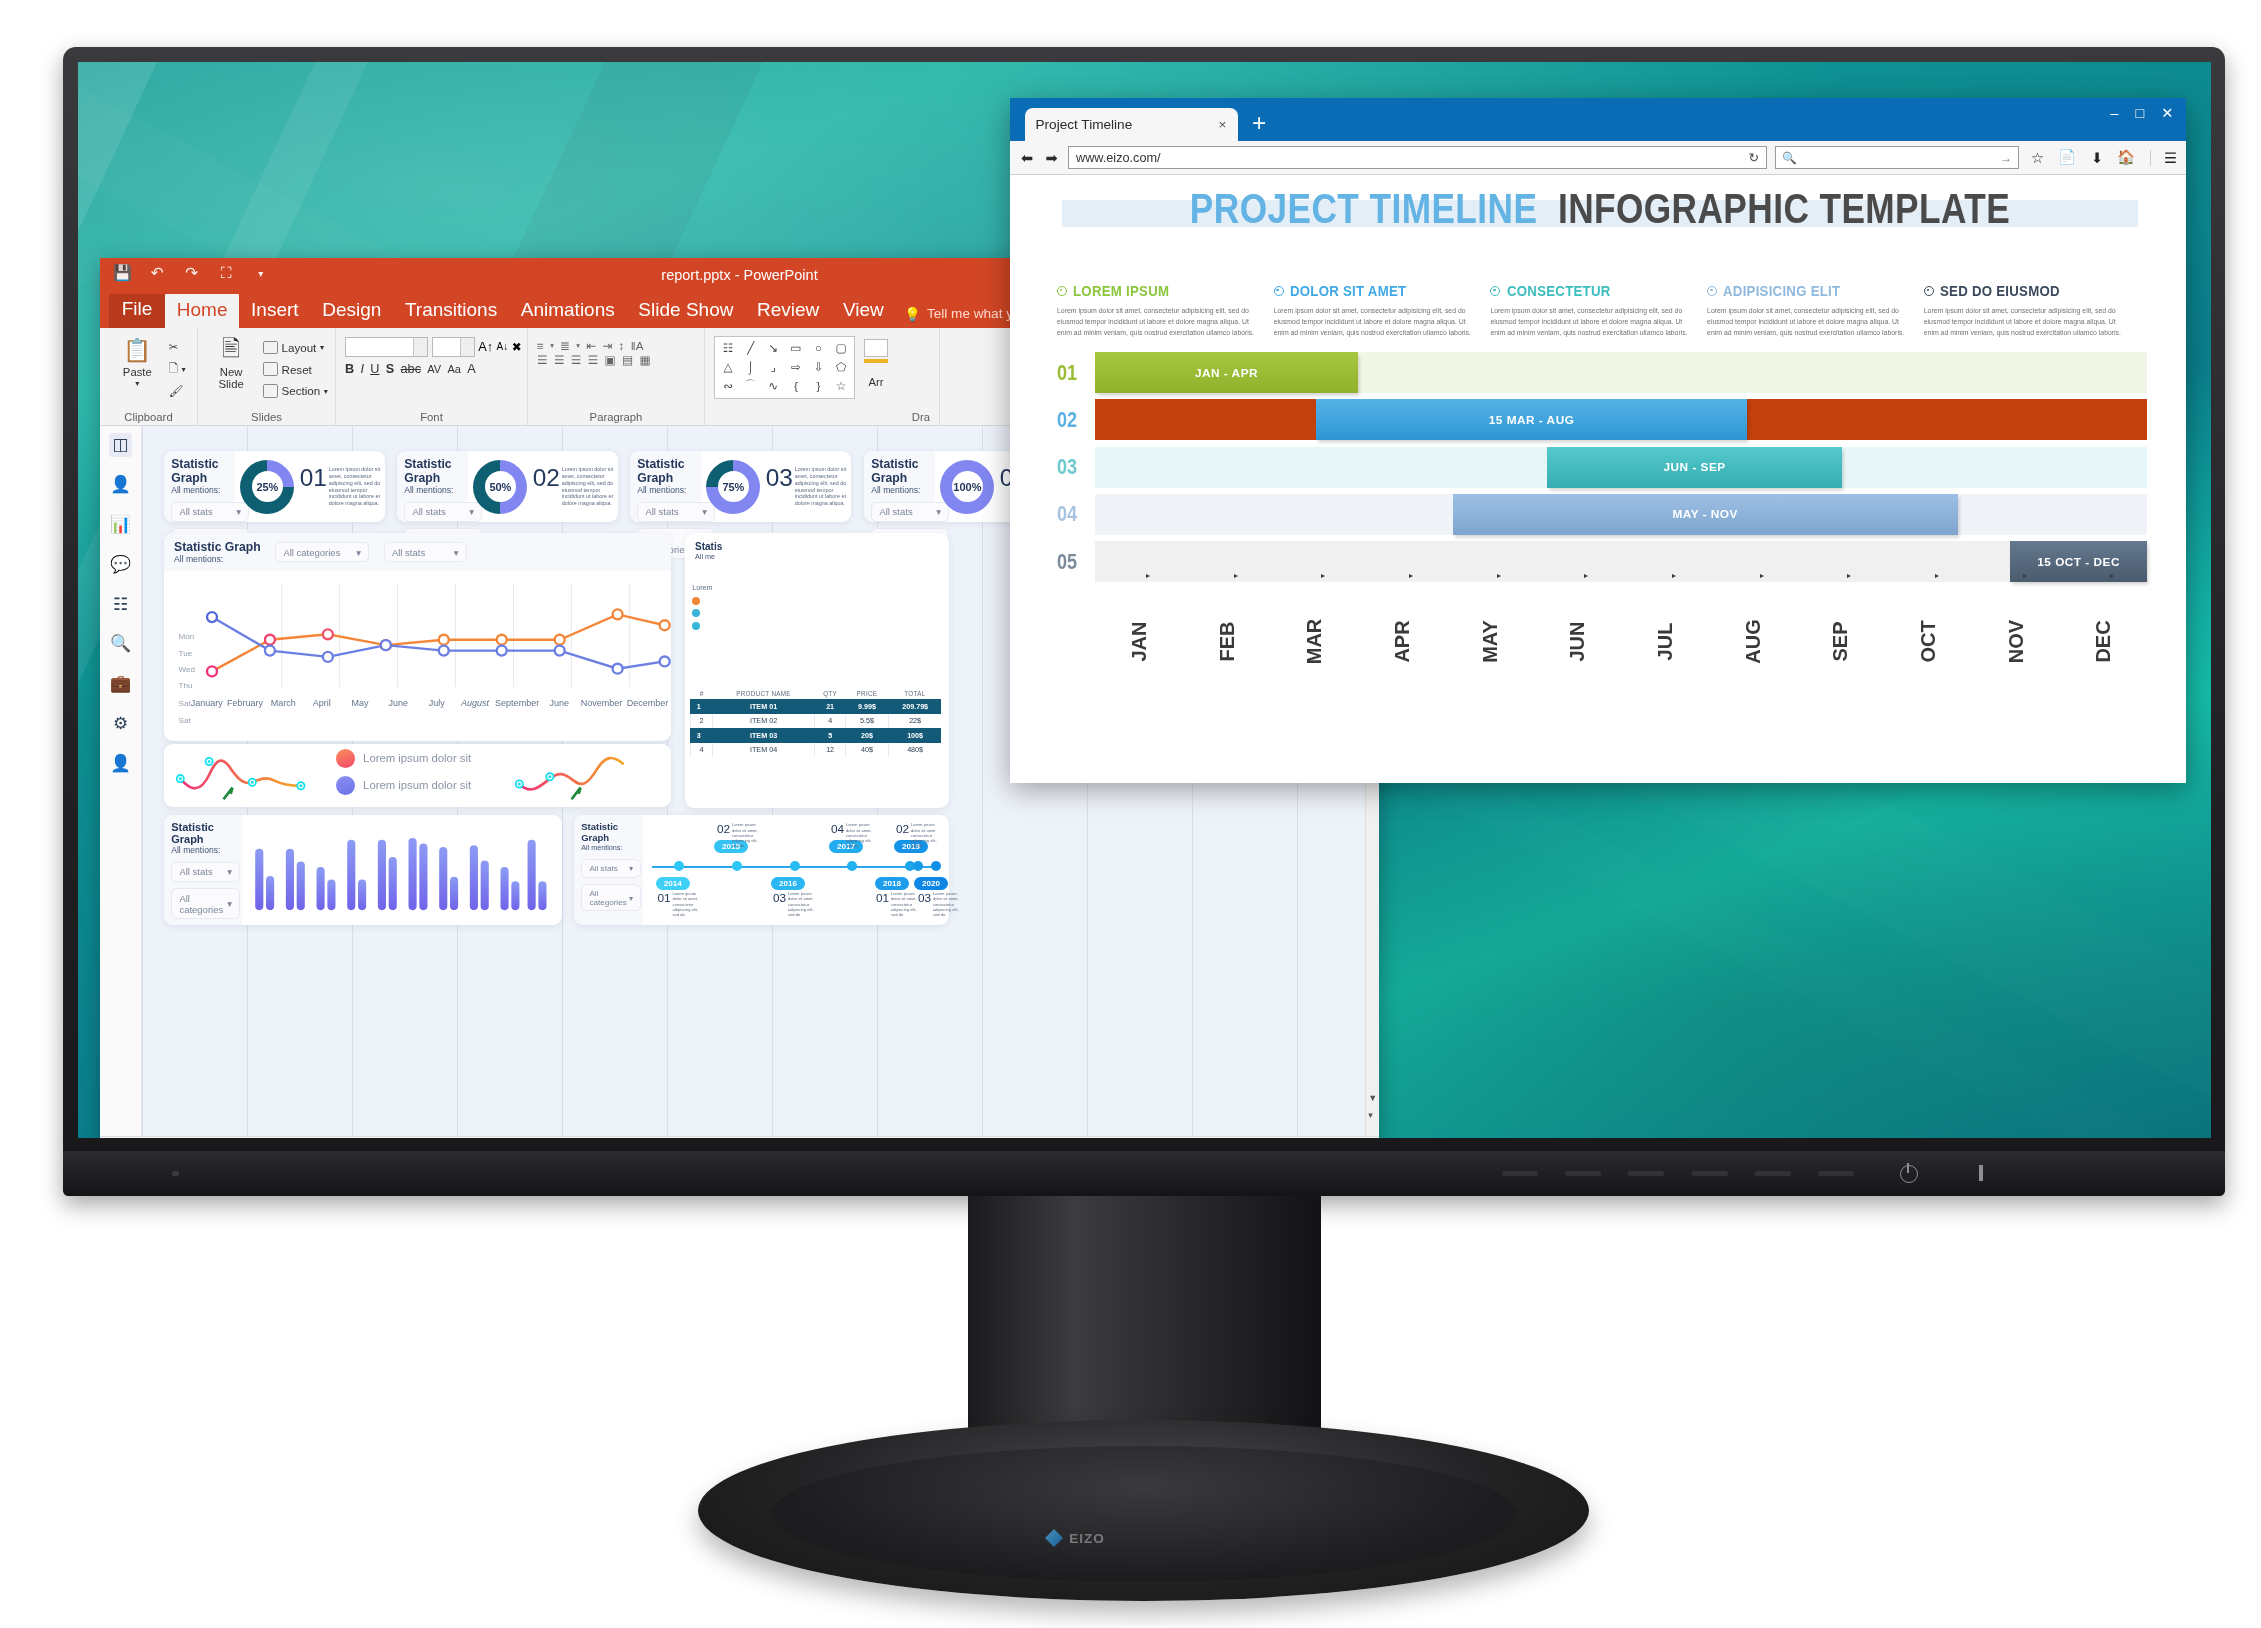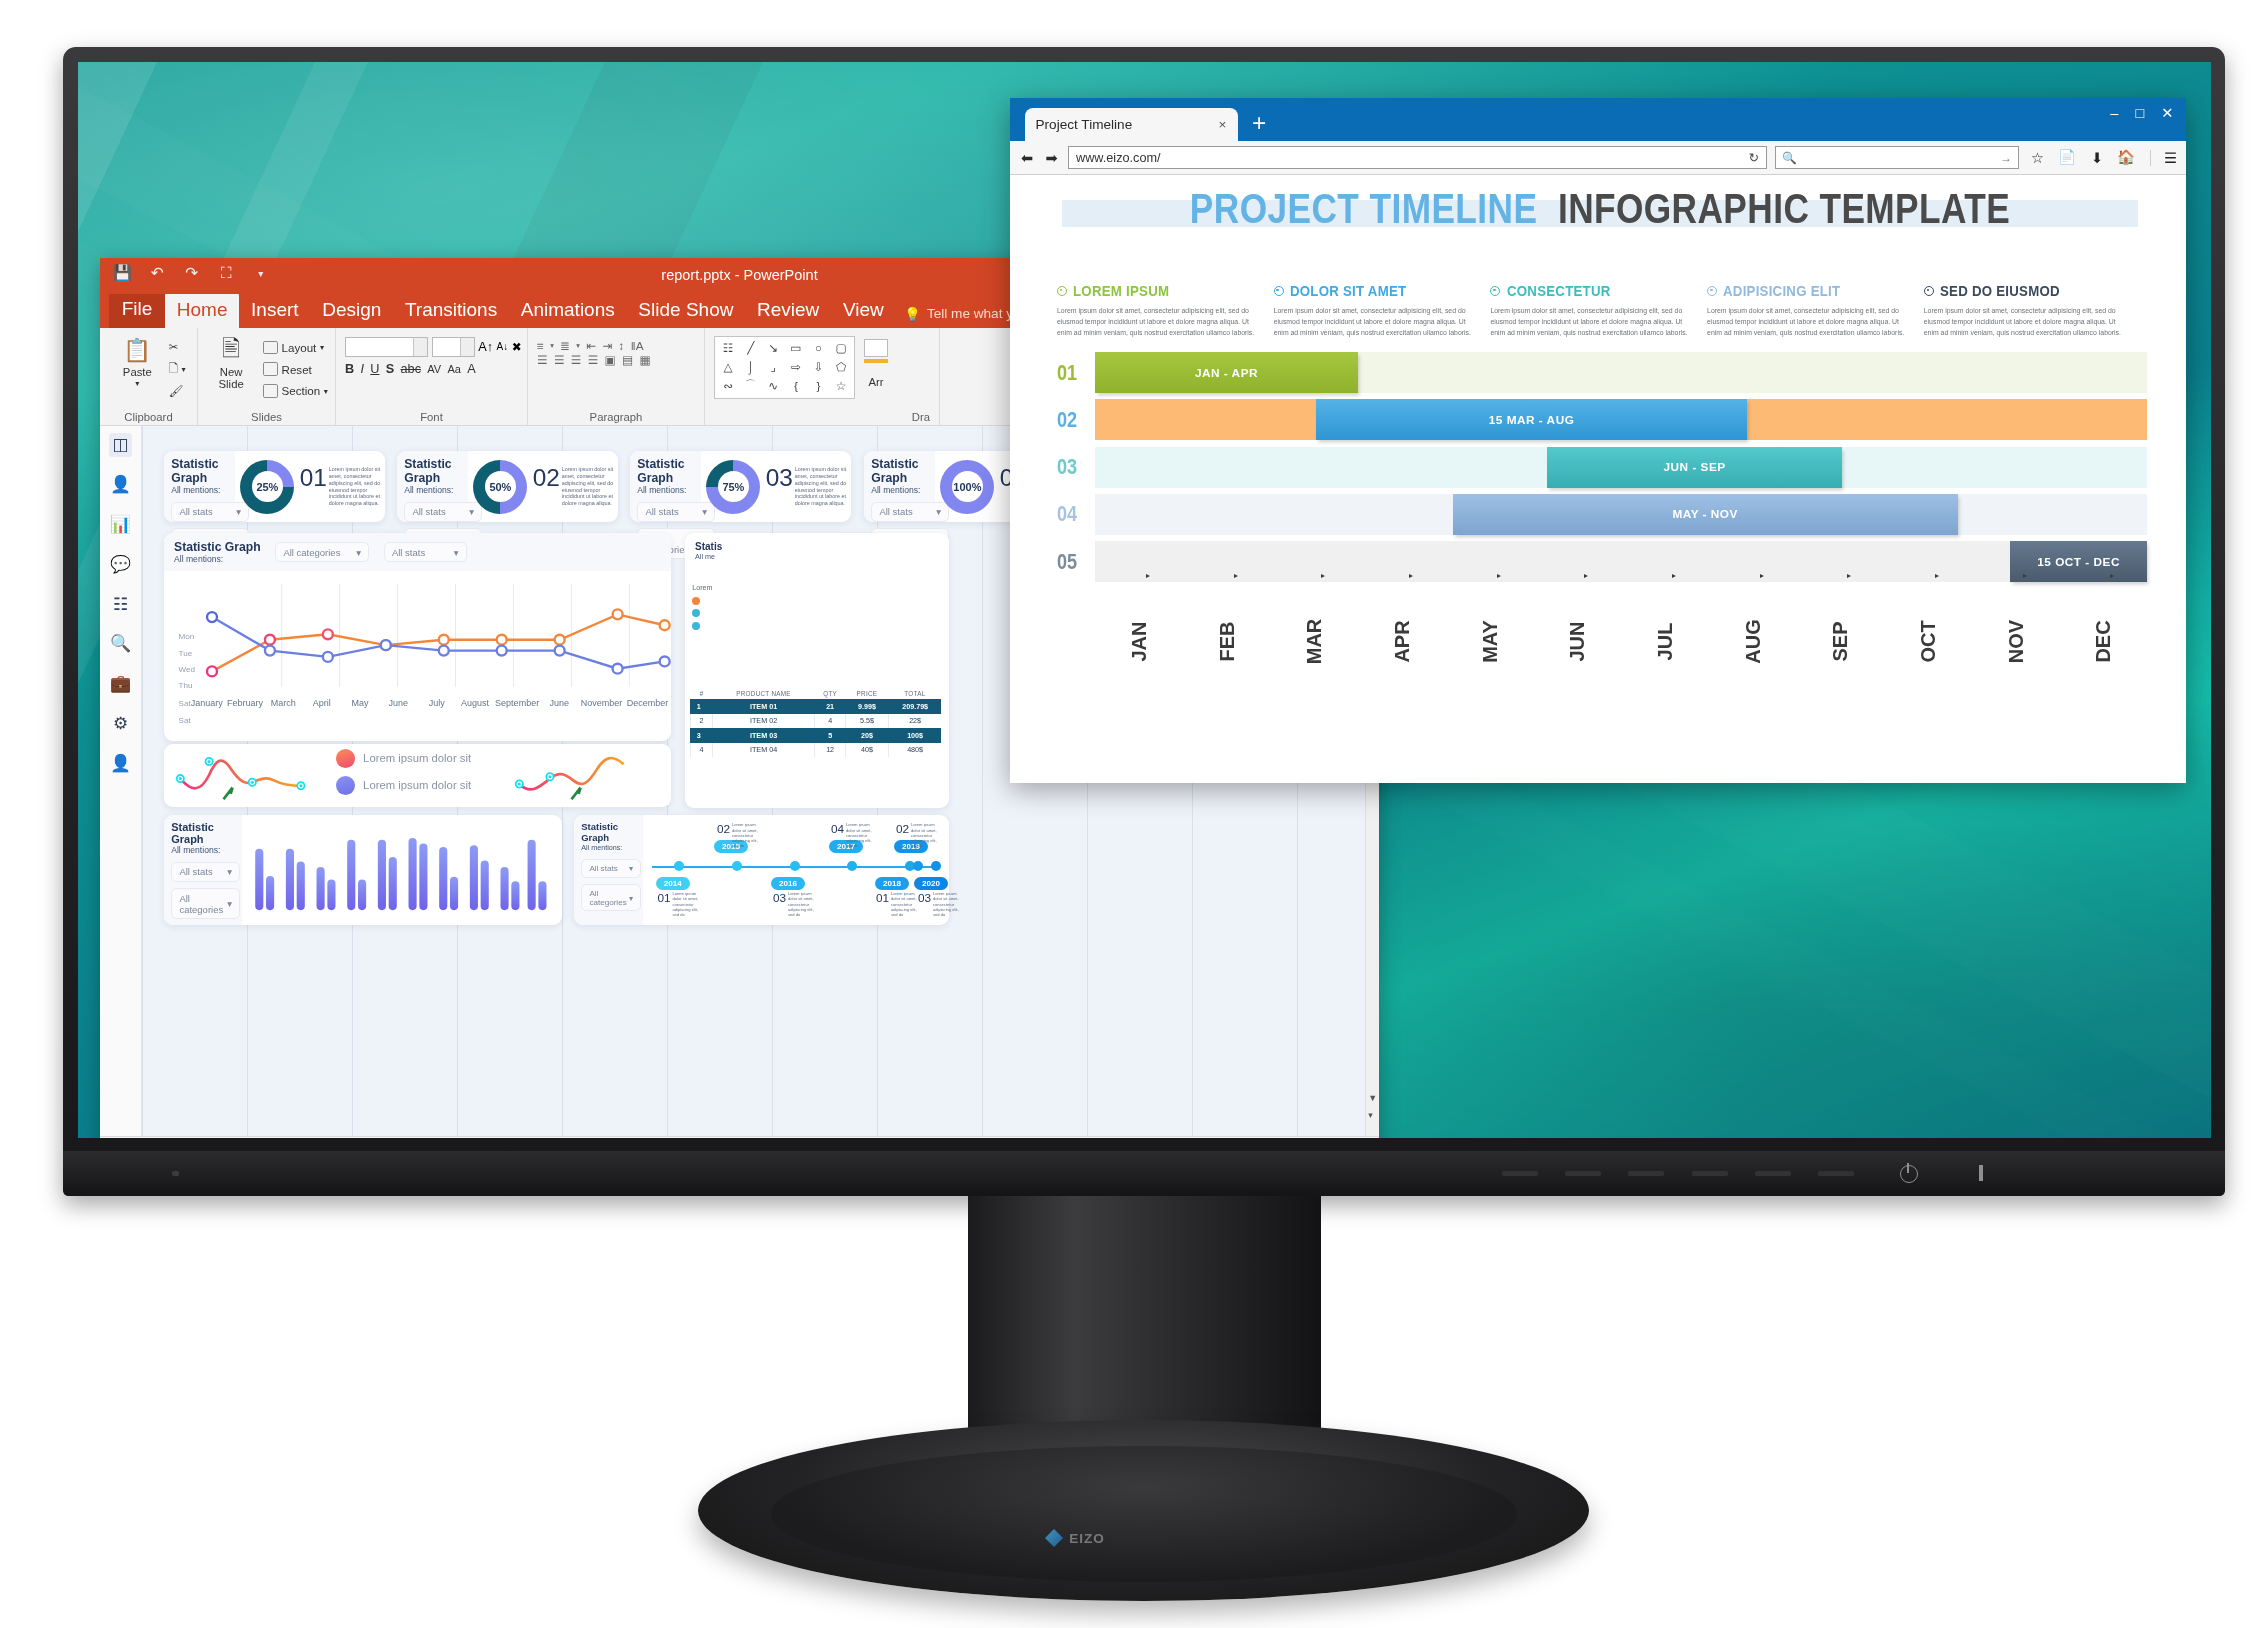--- a/index.html
+++ b/index.html
@@ -536,21 +536,21 @@
             </div>
 
             <div style="position:absolute;left:23.5px;top:165px;width:483px;display:flex;">
               <span class="lc-xlab" style="position:static;flex:1;text-align:center;">January</span>
               <span class="lc-xlab" style="position:static;flex:1;text-align:center;">February</span>
               <span class="lc-xlab" style="position:static;flex:1;text-align:center;">March</span>
               <span class="lc-xlab" style="position:static;flex:1;text-align:center;">April</span>
               <span class="lc-xlab" style="position:static;flex:1;text-align:center;">May</span>
               <span class="lc-xlab" style="position:static;flex:1;text-align:center;">June</span>
               <span class="lc-xlab" style="position:static;flex:1;text-align:center;">July</span>
-              <span class="lc-xlab" style="position:static;flex:1;text-align:center;">August</span>
+              <span class="lc-xlab" style="position:static;flex:1;text-align:center;font-style:italic;">August</span>
               <span class="lc-xlab" style="position:static;flex:1.2;text-align:center;">September</span>
               <span class="lc-xlab" style="position:static;flex:1;text-align:center;">June</span>
               <span class="lc-xlab" style="position:static;flex:1.2;text-align:center;">November</span>
               <span class="lc-xlab" style="position:static;flex:1.2;text-align:center;">December</span>
             </div>
           </div>
 
           <div class="card" style="left:22px;top:318px;width:507px;height:63px;">
             <svg width="163" height="54" viewBox="0 0 180 60" style="position:absolute;left:5.4px;top:3.6px;">
               <path d="M12 34 C24 48, 34 50, 44 30 C52 12, 58 10, 66 20 C74 32, 82 42, 92 38 C102 34, 108 32, 116 36 C126 41, 134 42, 146 42" fill="none" stroke="url(#spg)" stroke-width="3"></path>
@@ -870,21 +870,21 @@
 
         <div class="gantt">
           <div class="grow">
             <span class="gnum" style="color:#9bbd35;">01</span>
             <span class="gtrack" style="background:#f2f6e6;">
               <span class="gbar" style="left:0%;width:25%;background:linear-gradient(180deg,#a6c73f,#8fb12c);">JAN - APR</span>
             </span>
           </div>
           <div class="grow">
             <span class="gnum" style="color:#5bb1e3;">02</span>
-            <span class="gtrack" style="background:#fdba74;padding-left:17px;">
+            <span class="gtrack" style="background:#c2410c;padding-left:17px;">
               <span class="gbar" style="left:21%;width:41%;background:linear-gradient(180deg,#55b2e6,#2e96d4);">15 MAR - AUG</span>
             </span>
           </div>
           <div class="grow">
             <span class="gnum" style="color:#6ccacd;">03</span>
             <span class="gtrack" style="background:#e7f6f6;">
               <span class="gbar" style="left:43%;width:28%;background:linear-gradient(180deg,#55c9cc,#36adb2);">JUN - SEP</span>
             </span>
           </div>
           <div class="grow">

